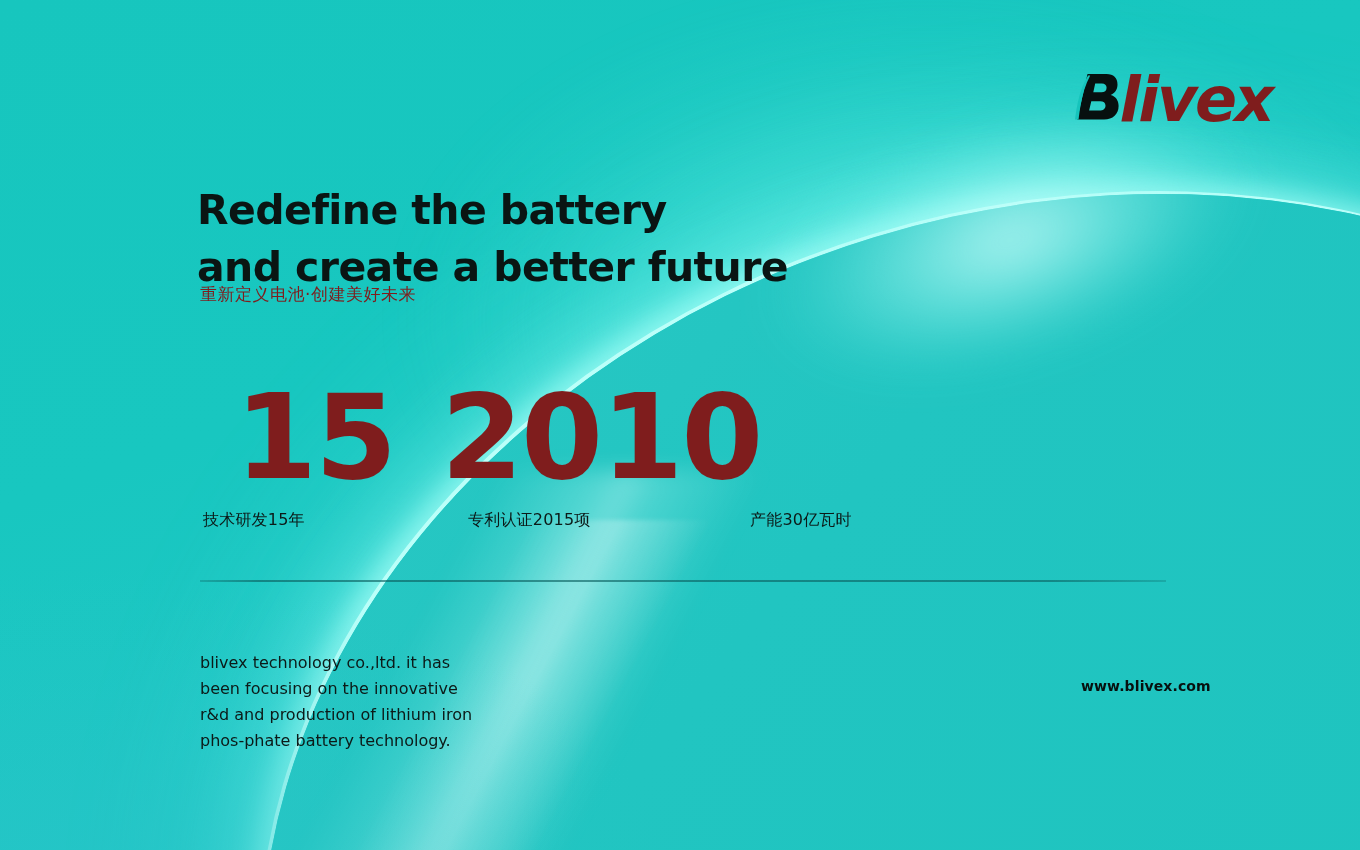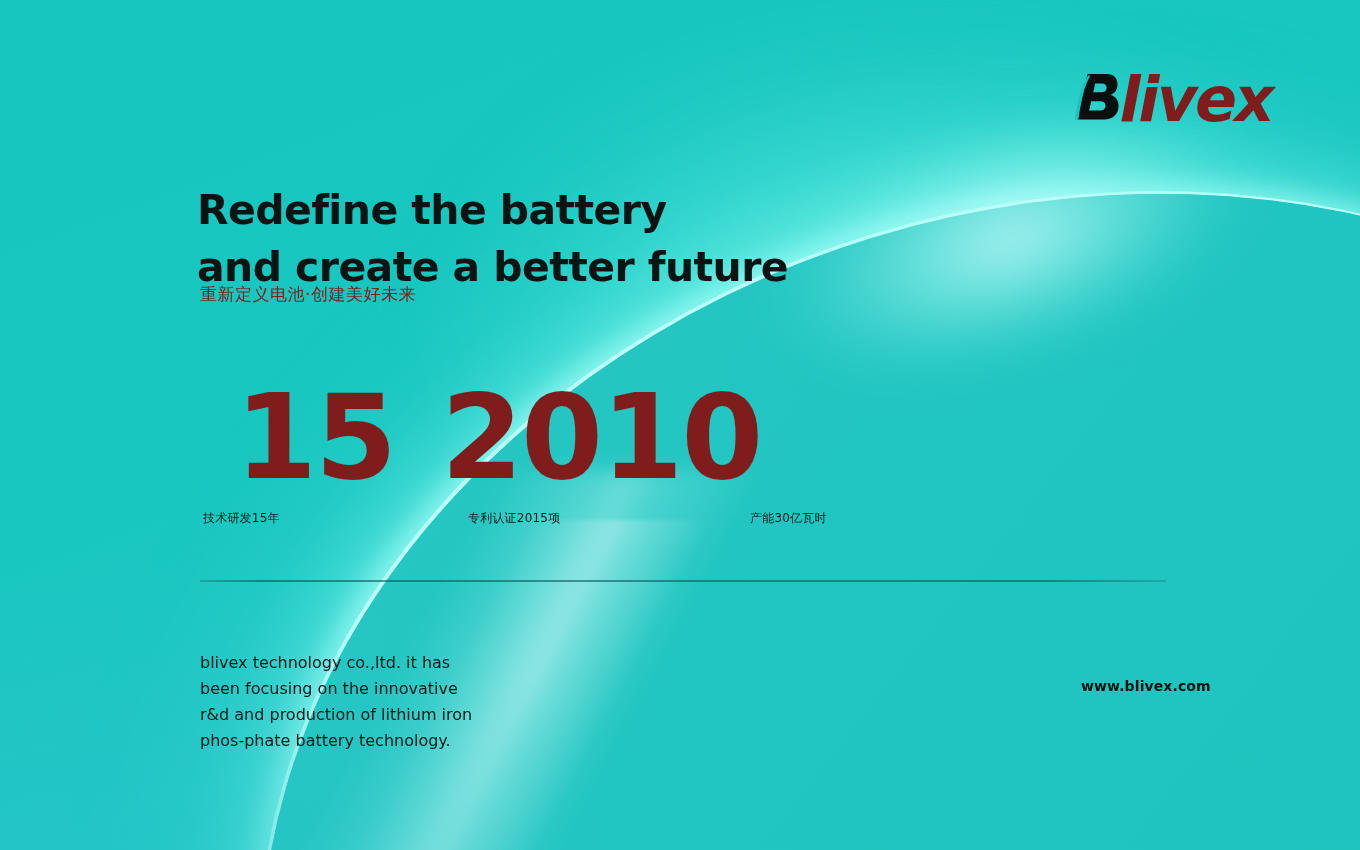--- a/index.html
+++ b/index.html
@@ -137,21 +137,21 @@
     color:#7f1d1d;
     font-size:118px;line-height:.82;font-weight:900;
     letter-spacing:-3px;
     white-space:nowrap;
     font-family:"DejaVu Sans","Liberation Sans",sans-serif;
     margin-left:32px;
   }
   .stat .lbl{
     position:absolute;top:0;left:0;
     color:#0c1a18;
-    font-size:12px;font-weight:400;letter-spacing:.2px;
+    font-size:16px;font-weight:400;letter-spacing:.2px;
     white-space:nowrap;
     font-family:"DejaVu Sans","Liberation Sans",sans-serif;
   }
   .s1 .num,.s2 .num,.s3 .num{letter-spacing:-2px;}
 
   
   .divider{
     position:absolute;left:200px;top:580px;width:966px;height:2px;
     background:linear-gradient(90deg,
       rgba(9,92,92,.30) 0%,

